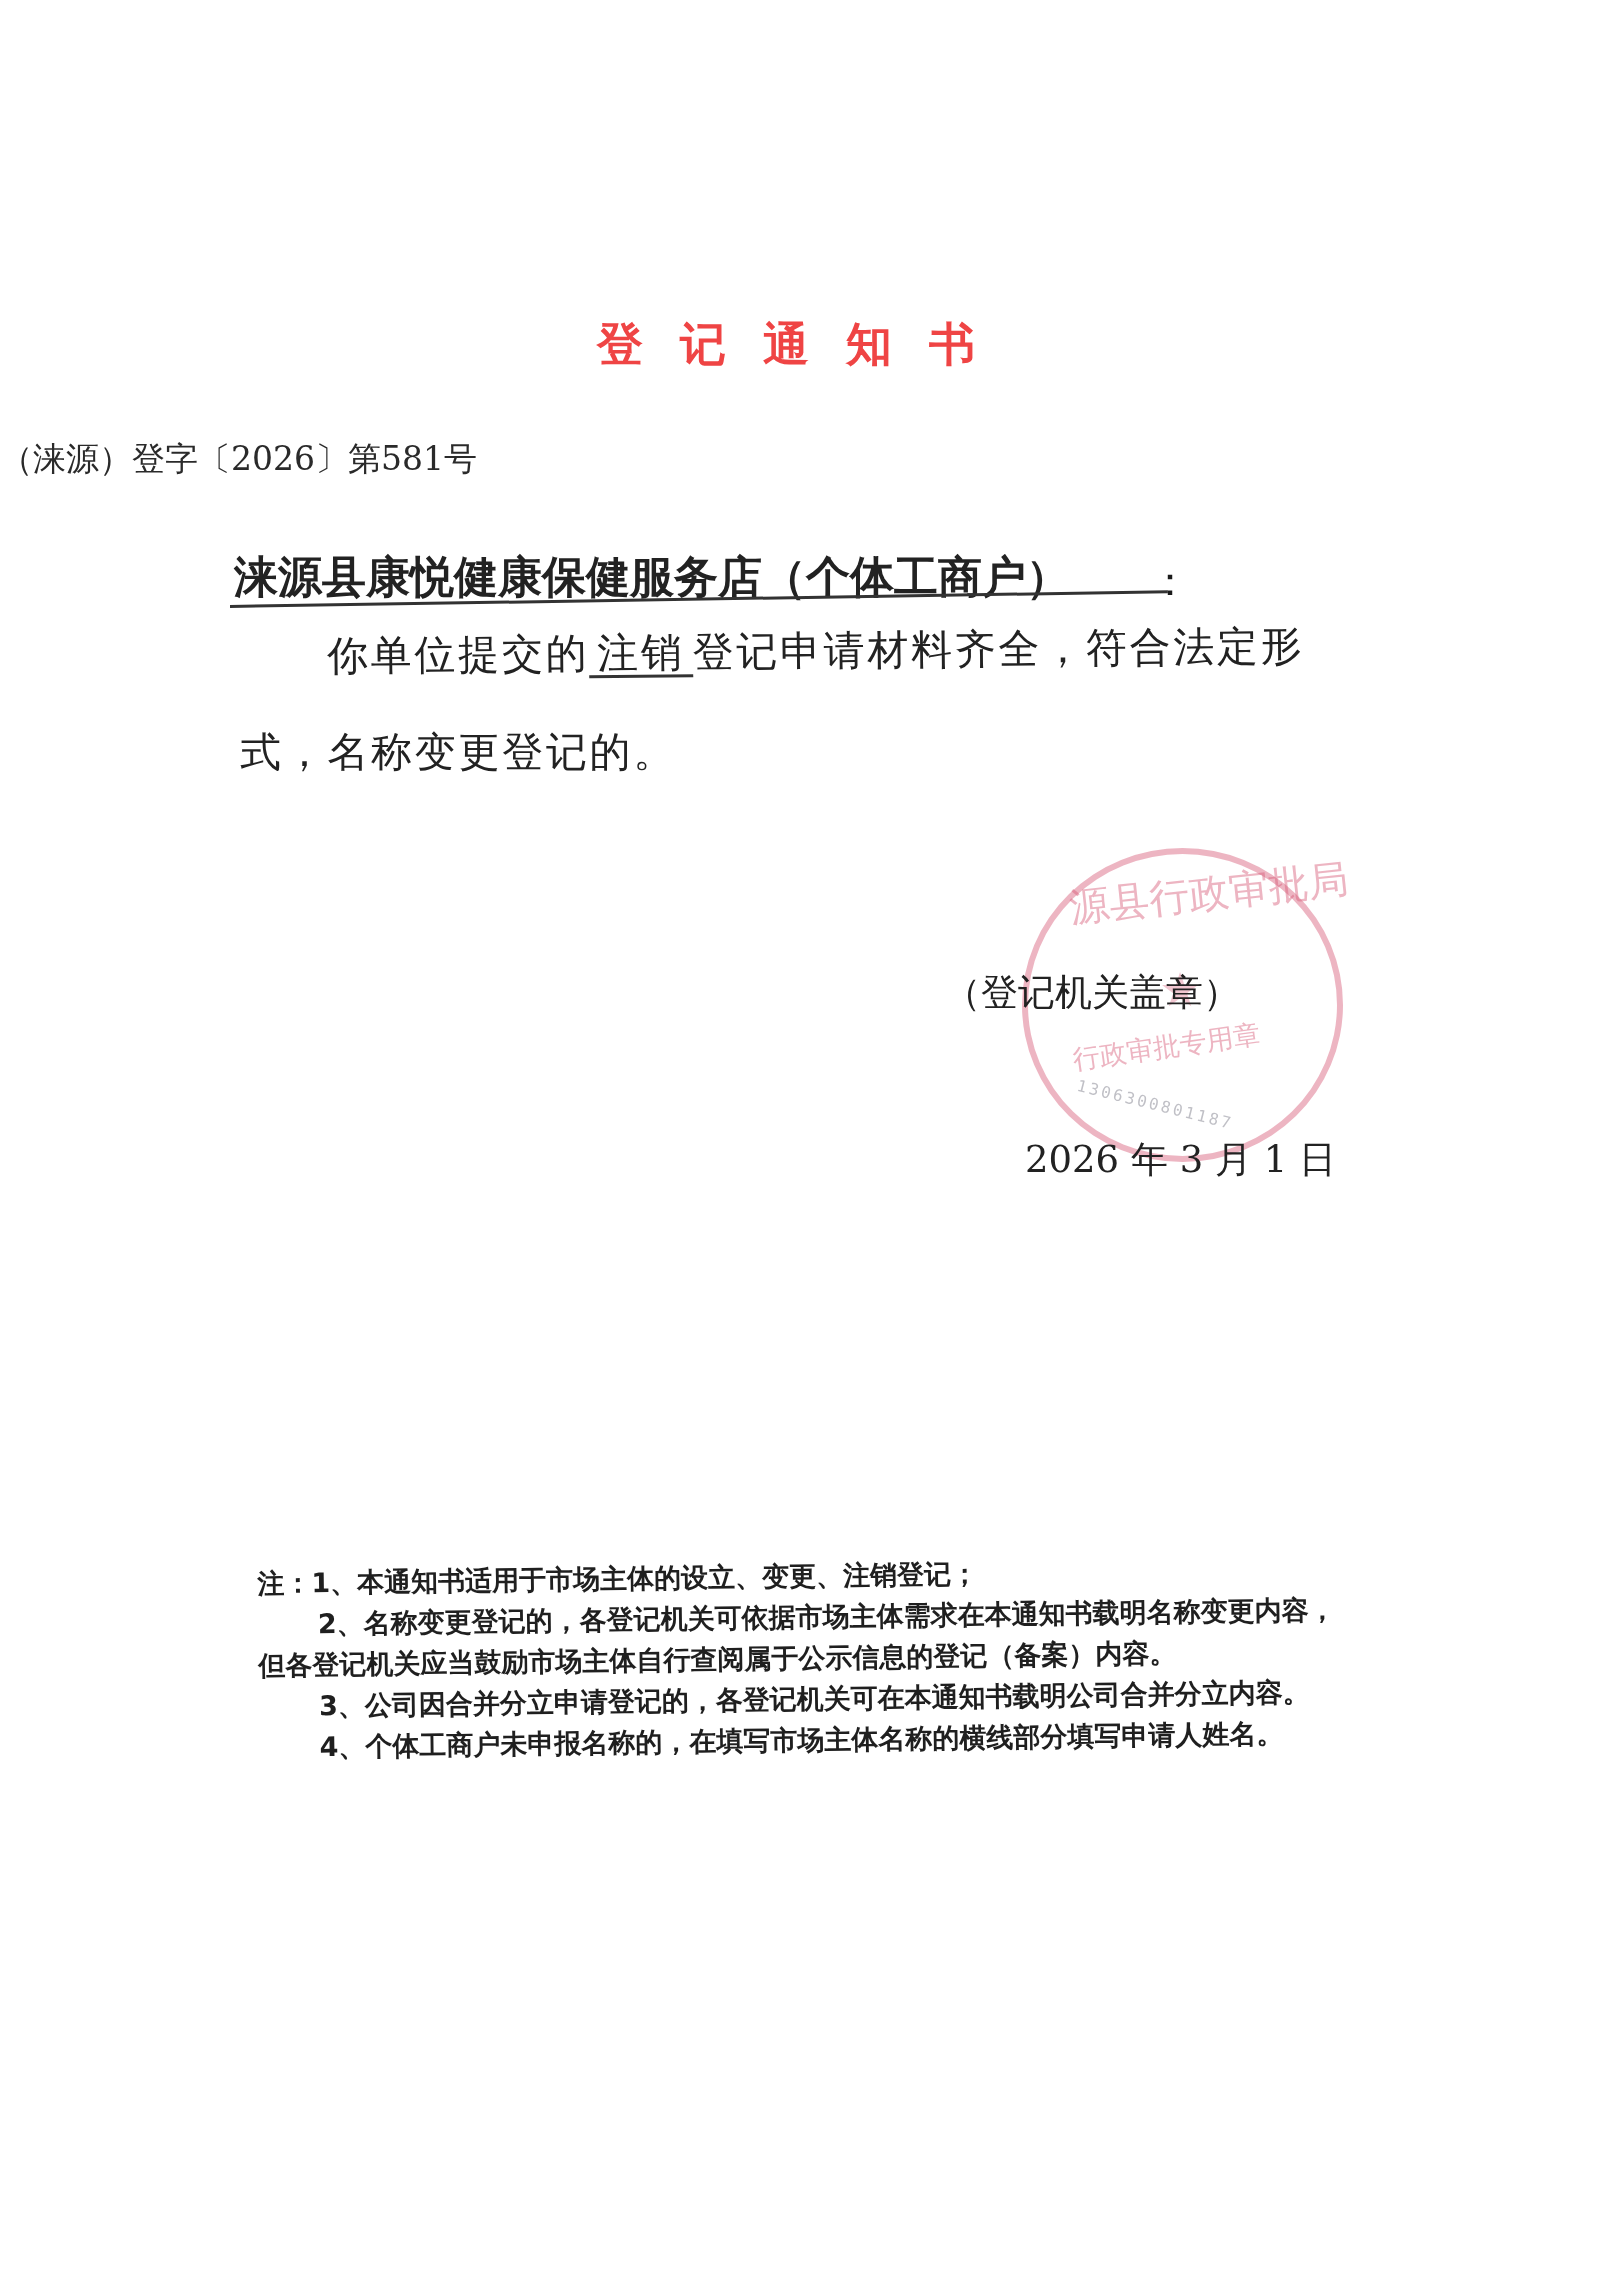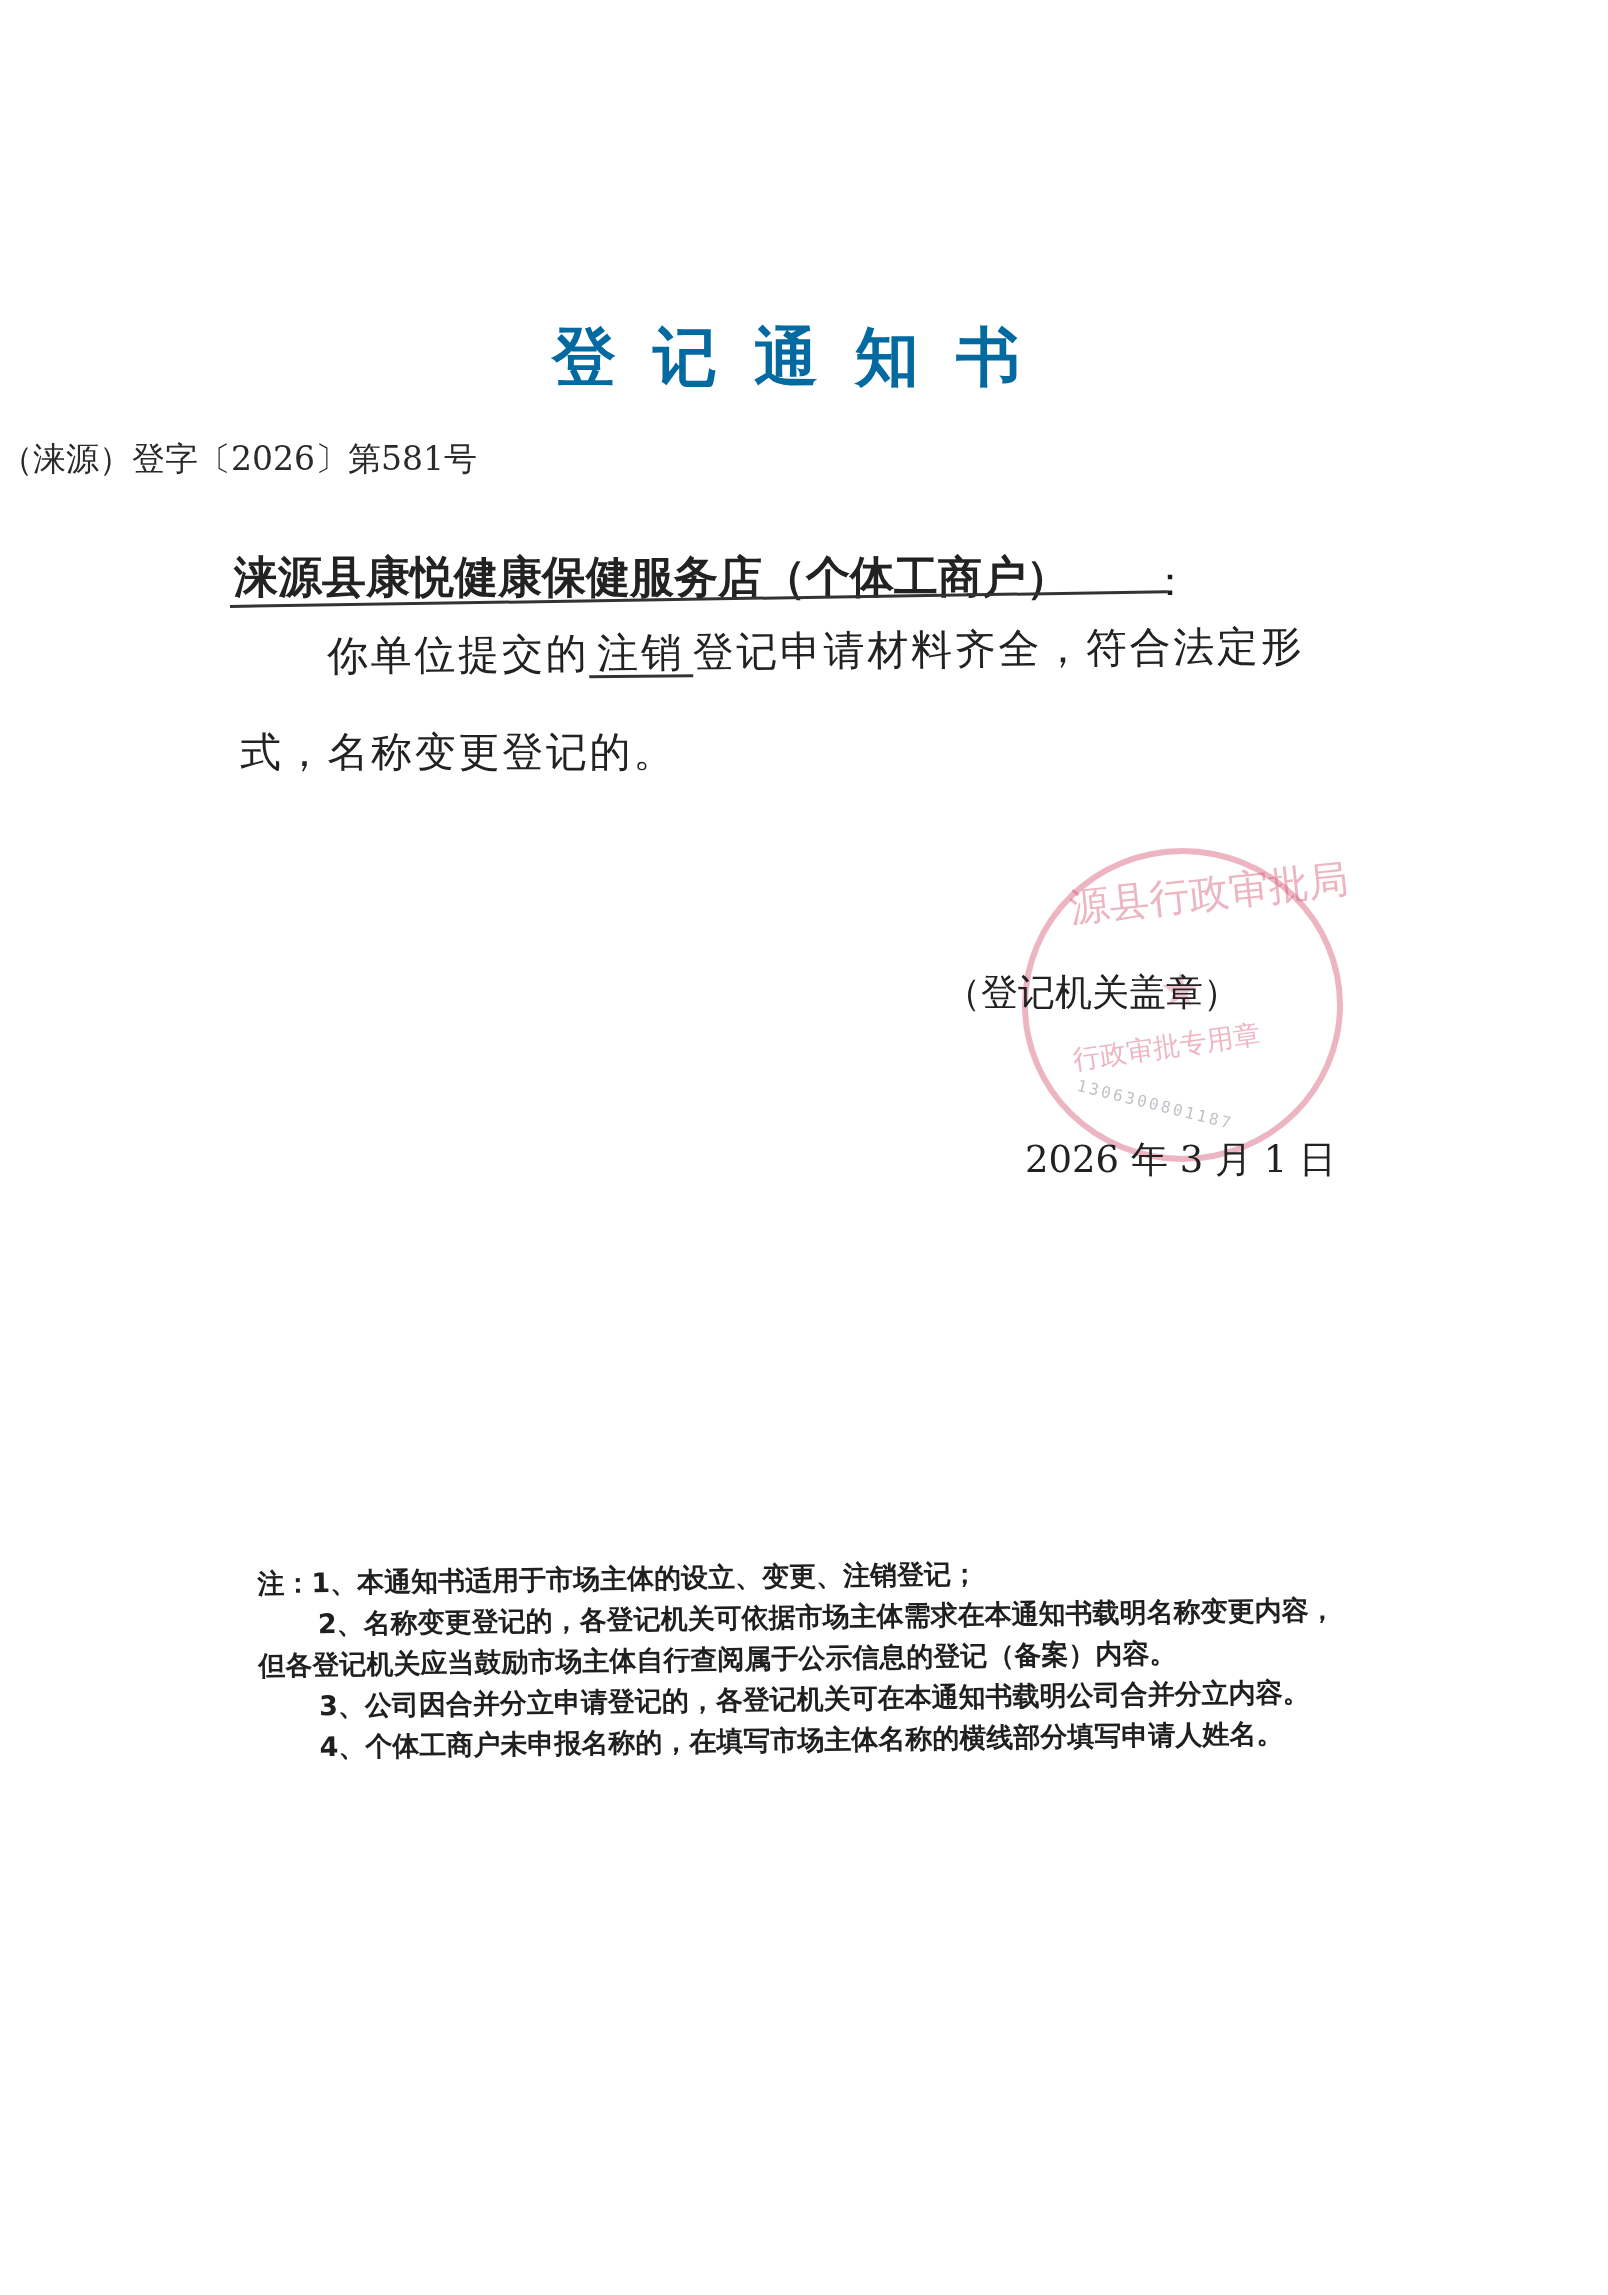--- a/index.html
+++ b/index.html
@@ -1,20 +1,20 @@
 <!DOCTYPE html>
 <html style="font-size:10.7px"><head>
 <meta charset="utf-8">
 <style>
   html, body { margin: 0; padding: 0; background: #ffffff; }
   body { width: 1609px; height: 2295px; position: relative; overflow: hidden;
          font-family: "DejaVu Serif", "Liberation Serif", serif; color: #1a1a1a; }
   .abs { position: absolute; white-space: nowrap; }
-  .title { left: 0; width: 1609px; top: 314px; text-align: center; font-size: 64px;
-           letter-spacing: 37px; font-family: "DejaVu Sans", "Liberation Sans", sans-serif; font-weight: bold; color: #0369a1; }
+  .title { left: 0; width: 1609px; top: 314px; text-align: center; font-size: 46px;
+           letter-spacing: 37px; font-family: "DejaVu Sans", "Liberation Sans", sans-serif; font-weight: bold; color: #ef4444; }
   .docno { left: 0; width: 1609px; top: 437px; text-align: left; font-size: 33px; color: #2a2a2a; }
   .recipient { left: 234px; top: 548px; font-size: 44px; color: #222;
                font-family: "DejaVu Sans", "Liberation Sans", sans-serif; font-weight: 700; }
   .recipient-line { left: 230px; top: 605px; width: 938px; height: 3.3px; background: #333;
                     transform: rotate(-0.9deg); transform-origin: left center; }
   .recipient-colon { left: 1150px; top: 554px; font-size: 40px; }
   .body1 { left: 327px; top: 629px; font-size: 41px; letter-spacing: 2.7px; color: #222;
            font-family: "DejaVu Sans", "Liberation Sans", sans-serif; transform: rotate(-0.6deg); transform-origin: left center; }
   .body1 .fill { display: inline-block; border-bottom: 3.3px solid #333; padding: 0 8px; line-height: 1.05; }
   .body2 { left: 240px; top: 725px; font-size: 41px; letter-spacing: 2.7px; color: #222;

